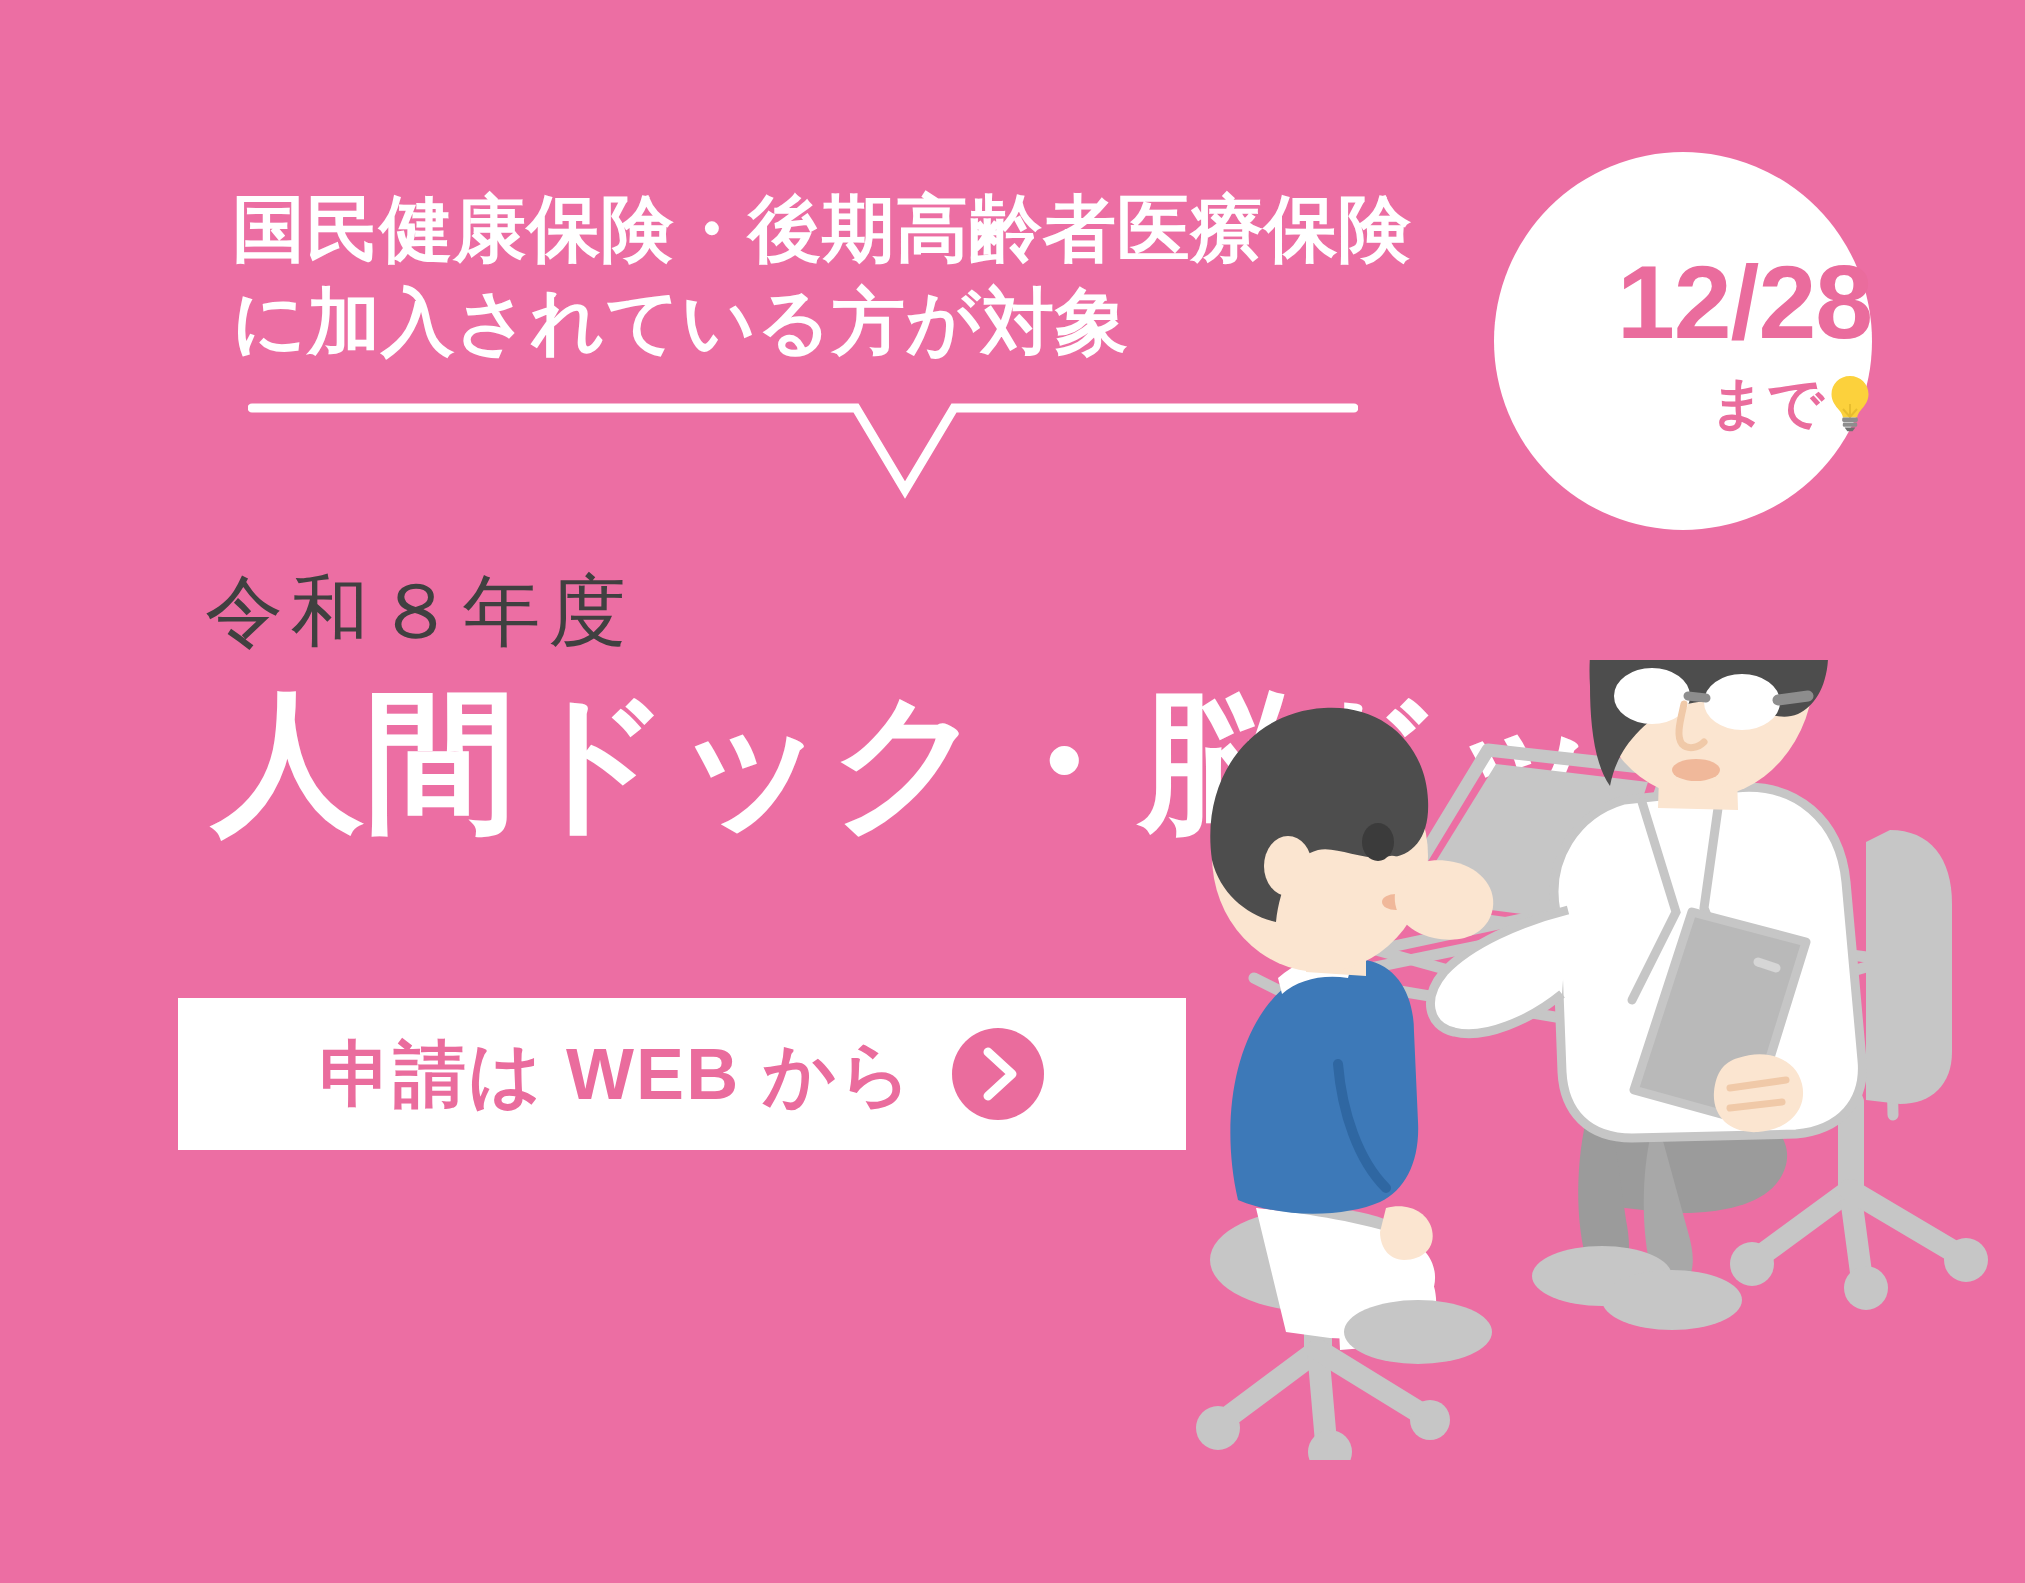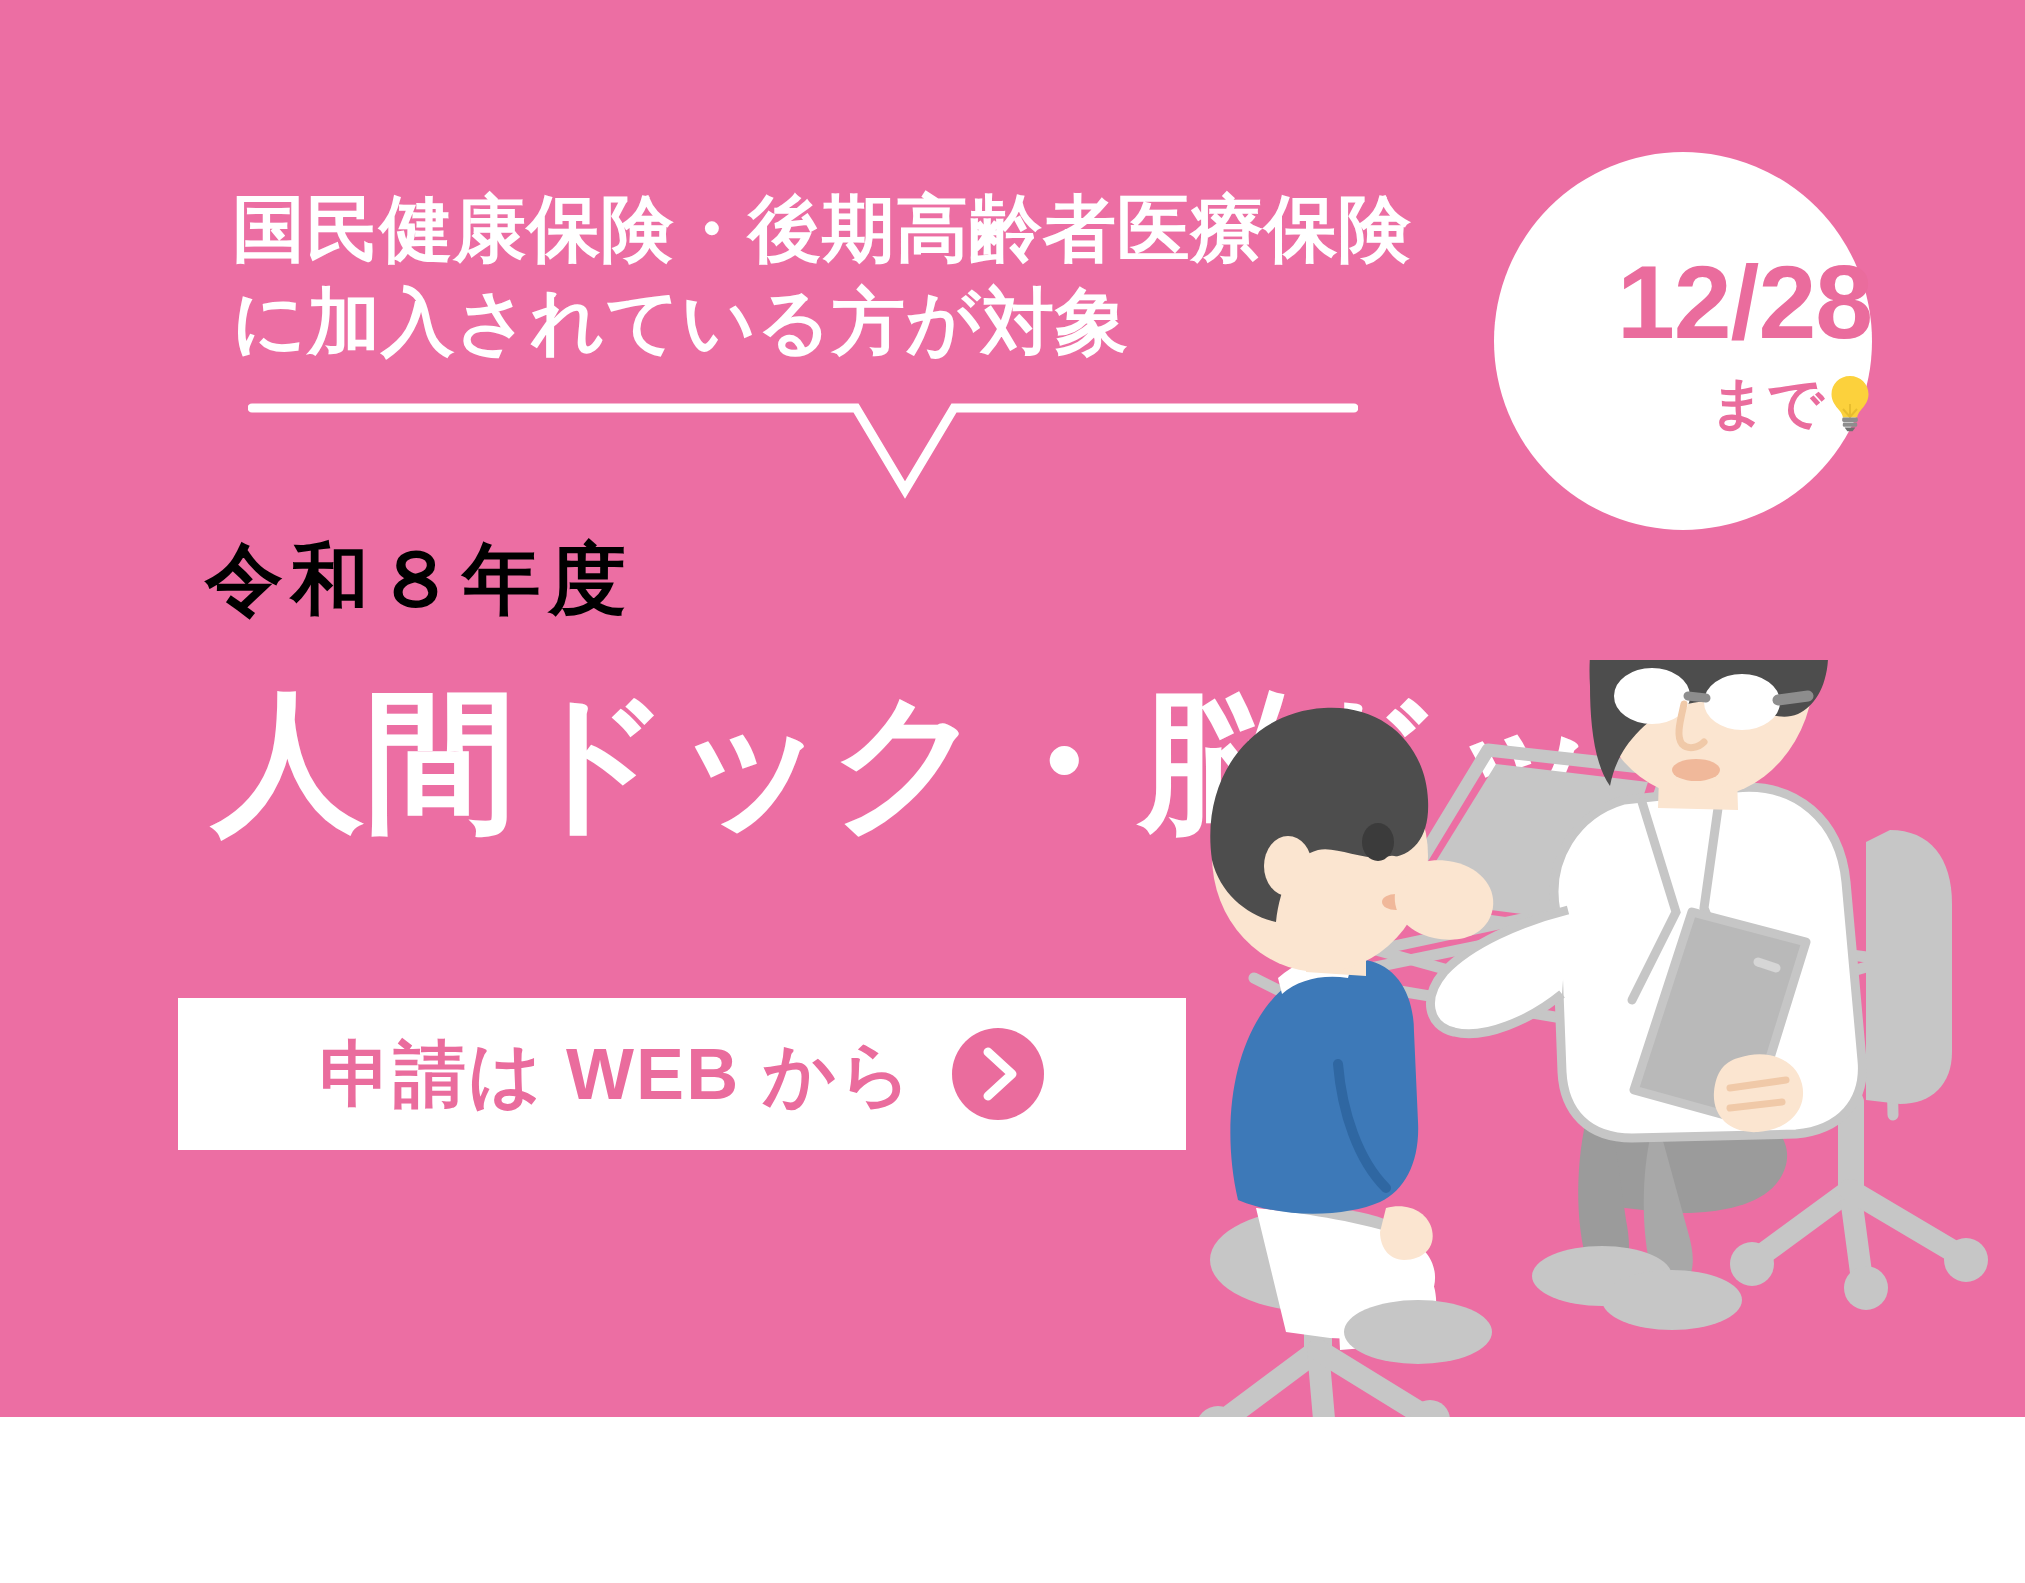--- a/index.html
+++ b/index.html
@@ -4,21 +4,21 @@
 <title>人間ドック・脳ドック バナー</title>
 <style>
   html,body{margin:0;padding:0;}
   body{
     font-family:"Liberation Sans","DejaVu Sans",sans-serif;
     background:#ffffff;
   }
   #banner{
     position:relative;
     width:2025px;
-    height:1417px;
+    height:1583px;
     background:#ec6ea3;
     overflow:hidden;
   }
 
   
   .eligibility{
     position:absolute;
     left:232px;
     top:182px;
     width:1180px;
@@ -78,24 +78,24 @@
     width:44px;
     height:58px;
     position:relative;
     display:inline-block;
   }
 
   
   .year{
     position:absolute;
     left:205px;
-    top:540px;
-    color:#000000;
+    top:572px;
+    color:#404040;
     font-size:78px;
-    font-weight:bold;
+    font-weight:normal;
     letter-spacing:0.10em;
     line-height:1;
   }
 
   
   .title{
     position:absolute;
     left:212px;
     top:682px;
     color:#ffffff;

